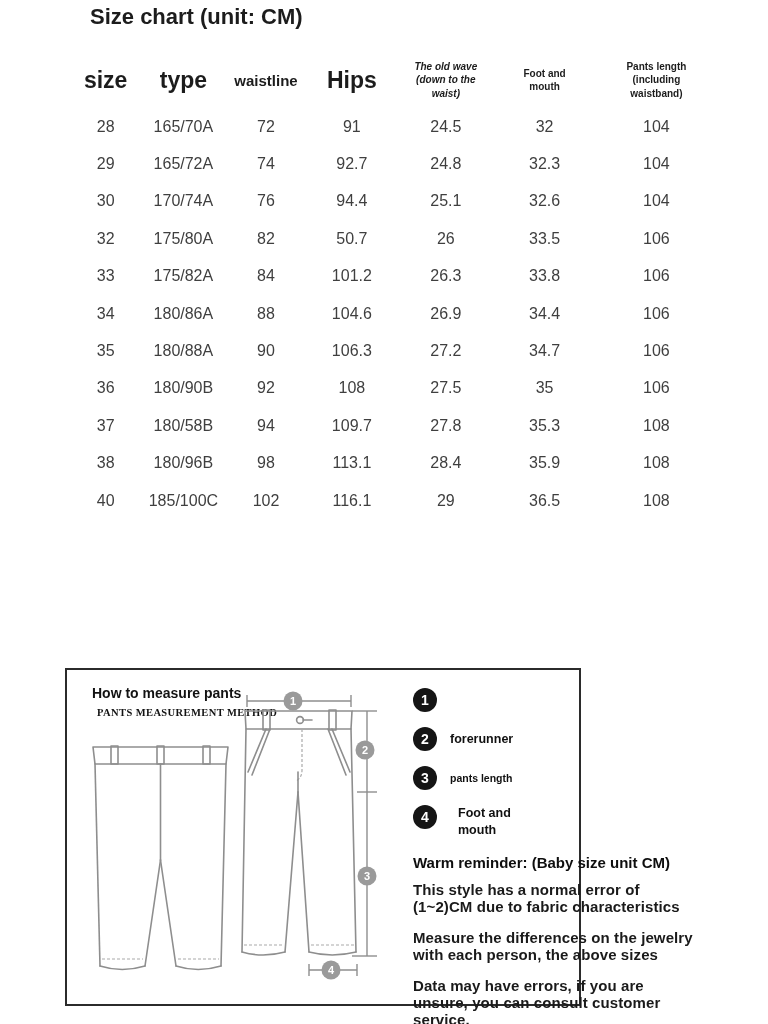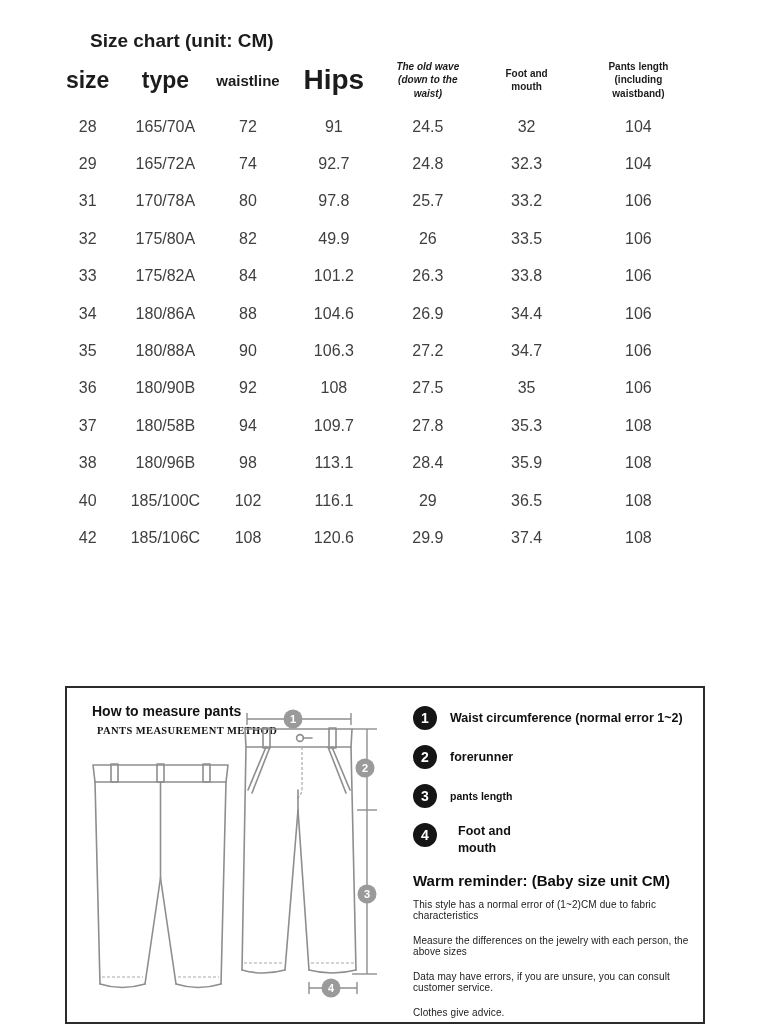--- a/index.html
+++ b/index.html
@@ -4,49 +4,49 @@
 <style>
   :root{
     --ink:#1c1c1c; --muted:#3f3f3f; --outline:#8e8e8e; --dash:#aaaaaa;
     --badge-black:#151515; --badge-gray:#9a9a9a; --border:#2b2b2b; --bg:#ffffff;
   }
   *{margin:0;padding:0;box-sizing:border-box;}
   html,body{background:var(--bg);}
   body{font-family:"Liberation Sans",sans-serif;color:var(--ink);}
   .page{position:relative;width:768px;height:1024px;background:var(--bg);overflow:hidden;}
 
-  .page-title{position:absolute;left:90px;top:30px;font-size:19px;font-weight:700;color:var(--ink);}
-
-  table.size-table{position:absolute;left:52px;top:52px;width:648px;border-collapse:collapse;}
+  .page-title{position:absolute;left:90px;top:4px;font-size:22px;font-weight:700;color:var(--ink);}
+
+  table.size-table{position:absolute;left:70px;top:52px;width:648px;border-collapse:collapse;}
   table.size-table th{font-weight:700;color:var(--ink);text-align:center;vertical-align:middle;height:56px;padding:0 4px;}
   table.size-table th:nth-child(1){width:11%;font-size:23px;}
   table.size-table th:nth-child(2){width:13%;font-size:23px;}
   table.size-table th:nth-child(3){width:12.5%;font-size:15px;text-align:center;}
-  table.size-table th:nth-child(4){width:14%;font-size:28px;}
+  table.size-table th:nth-child(4){width:14%;font-size:23px;}
   table.size-table th:nth-child(5){width:15%;font-size:10px;line-height:1.35;padding:0 6px;font-style:italic;}
   table.size-table th:nth-child(6){width:15.5%;font-size:10px;line-height:1.35;padding:0 26px;}
   table.size-table th:nth-child(7){width:19%;font-size:10px;line-height:1.35;padding:0 14px;}
   table.size-table td{font-size:16px;color:var(--muted);text-align:center;vertical-align:middle;height:37.4px;font-weight:400;}
 
-  .measure-box{position:absolute;left:65px;top:686px;width:640px;height:338px;border:2px solid var(--border);background:var(--bg);}
+  .measure-box{position:absolute;left:65px;top:668px;width:516px;height:338px;border:2px solid var(--border);background:var(--bg);}
   .mb-heading{position:absolute;left:25px;top:15px;font-size:14px;font-weight:700;color:#121212;}
   .mb-subheading{position:absolute;left:30px;top:37px;font-size:10.5px;font-weight:700;font-family:"Liberation Serif",serif;letter-spacing:.4px;color:#121212;}
   .pants-plain{position:absolute;left:18px;top:68px;}
   .pants-annotated{position:absolute;left:172px;top:10px;}
 
   .mb-right{position:absolute;left:346px;top:18px;width:284px;}
   .legend-item{display:flex;align-items:center;margin-bottom:15px;}
   .legend-item:nth-child(4){align-items:flex-start;}
   .legend-badge{flex:0 0 auto;width:24px;height:24px;border-radius:50%;background:var(--badge-black);color:#fff;font-size:14px;font-weight:700;text-align:center;line-height:24px;margin-right:13px;}
   .legend-label{font-size:12.5px;font-weight:700;color:#101010;line-height:1.35;}
   .legend-item:nth-child(3) .legend-label{font-size:10.5px;text-align:right;}
   .legend-item:nth-child(4) .legend-label{max-width:66px;padding-left:8px;}
 
   .reminder-heading{font-size:15px;font-weight:700;color:#0e0e0e;margin:6px 0 10px 0;}
-  .reminder-line{font-size:10px;font-weight:400;color:#1a1a1a;margin-bottom:14px;letter-spacing:.1px;}
+  .reminder-line{font-size:15px;font-weight:700;color:#1a1a1a;margin-bottom:14px;letter-spacing:.1px;}
 
   
   .outline{stroke:var(--outline);stroke-width:1.6;fill:none;stroke-linecap:round;stroke-linejoin:round;}
   .stitch{stroke:var(--dash);stroke-width:1.2;fill:none;stroke-dasharray:3 2;}
   .meas{stroke:var(--outline);stroke-width:1.4;fill:none;}
   .badge-gray{fill:var(--badge-gray);}
   .badge-num{fill:#ffffff;font-family:"Liberation Sans",sans-serif;font-size:11px;font-weight:700;text-anchor:middle;}
 </style>
 </head>
 <body>
@@ -80,33 +80,33 @@
         <tr>
           <td>29</td>
           <td>165/72A</td>
           <td>74</td>
           <td>92.7</td>
           <td>24.8</td>
           <td>32.3</td>
           <td>104</td>
         </tr>
         <tr>
-          <td>31</td>
-          <td>170/78A</td>
-          <td>80</td>
-          <td>97.8</td>
-          <td>25.7</td>
-          <td>33.2</td>
-          <td>106</td>
+          <td>30</td>
+          <td>170/74A</td>
+          <td>76</td>
+          <td>94.4</td>
+          <td>25.1</td>
+          <td>32.6</td>
+          <td>104</td>
         </tr>
         <tr>
           <td>32</td>
           <td>175/80A</td>
           <td>82</td>
-          <td>49.9</td>
+          <td>50.7</td>
           <td>26</td>
           <td>33.5</td>
           <td>106</td>
         </tr>
         <tr>
           <td>33</td>
           <td>175/82A</td>
           <td>84</td>
           <td>101.2</td>
           <td>26.3</td>
@@ -158,29 +158,20 @@
           <td>35.9</td>
           <td>108</td>
         </tr>
         <tr>
           <td>40</td>
           <td>185/100C</td>
           <td>102</td>
           <td>116.1</td>
           <td>29</td>
           <td>36.5</td>
-          <td>108</td>
-        </tr>
-        <tr>
-          <td>42</td>
-          <td>185/106C</td>
-          <td>108</td>
-          <td>120.6</td>
-          <td>29.9</td>
-          <td>37.4</td>
           <td>108</td>
         </tr>
       </tbody>
   </table>
 
   <div class="measure-box">
 
     <div class="mb-heading">How to measure pants</div>
     <div class="mb-subheading">PANTS MEASUREMENT METHOD</div>
 
@@ -242,21 +233,20 @@
       <circle class="badge-gray" cx="128" cy="196" r="9.5"></circle>
       <text class="badge-num" x="128" y="200">3</text>
       <circle class="badge-gray" cx="92" cy="290" r="9.5"></circle>
       <text class="badge-num" x="92" y="294">4</text>
     </svg>
 
     <div class="mb-right">
       <div class="legend">
           <div class="legend-item">
             <span class="legend-badge">1</span>
-            <span class="legend-label">Waist circumference (normal error 1~2)</span>
           </div>
           <div class="legend-item">
             <span class="legend-badge">2</span>
             <span class="legend-label">forerunner</span>
           </div>
           <div class="legend-item">
             <span class="legend-badge">3</span>
             <span class="legend-label">pants length</span>
           </div>
           <div class="legend-item">

